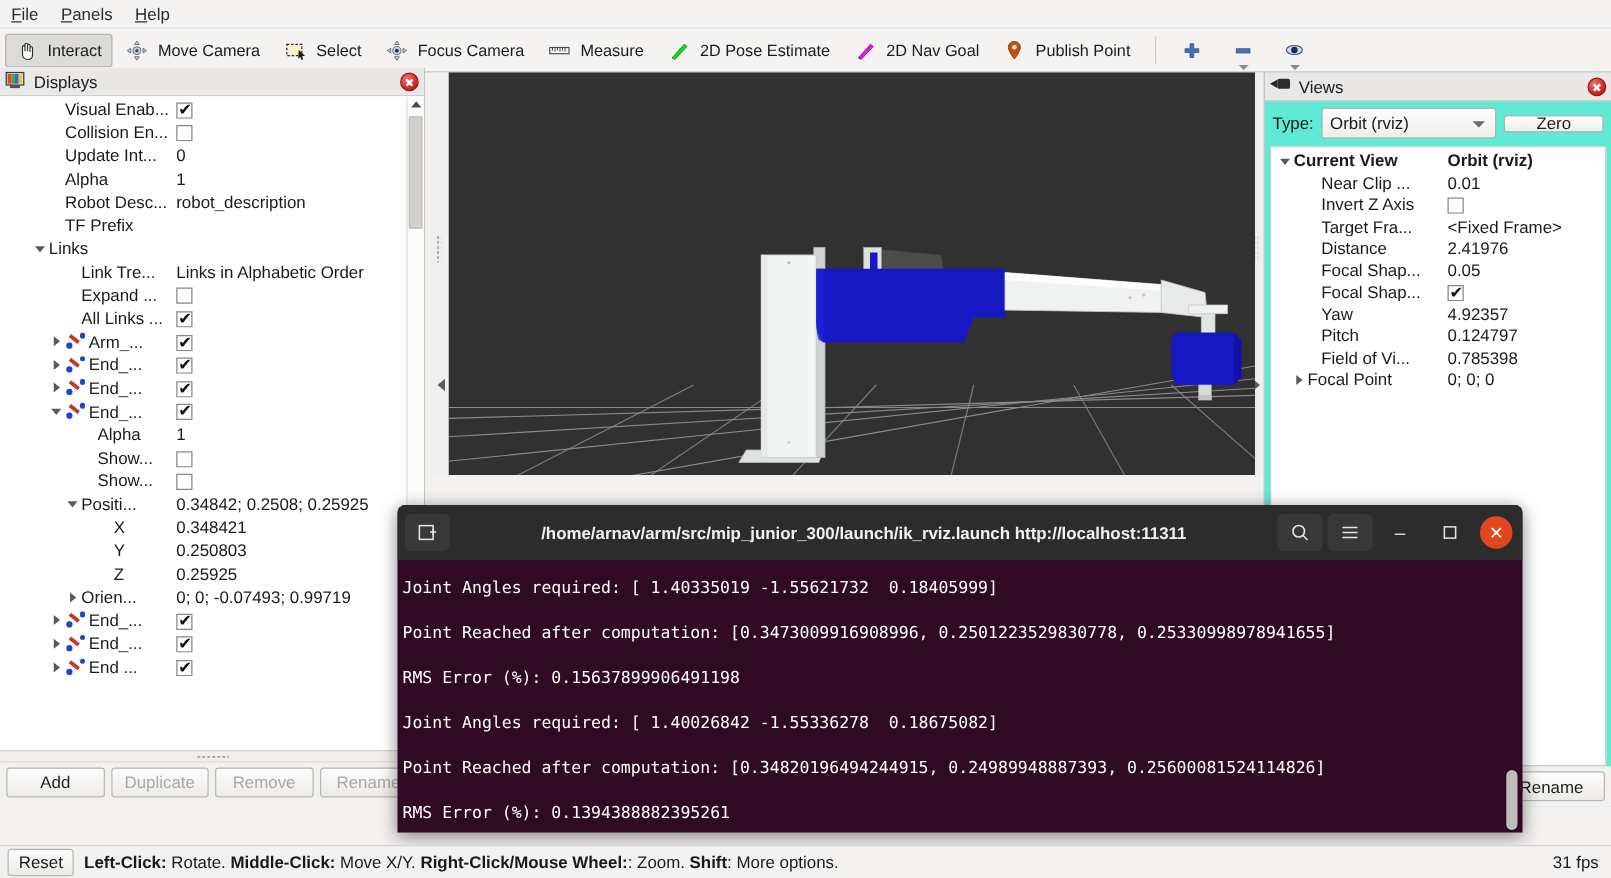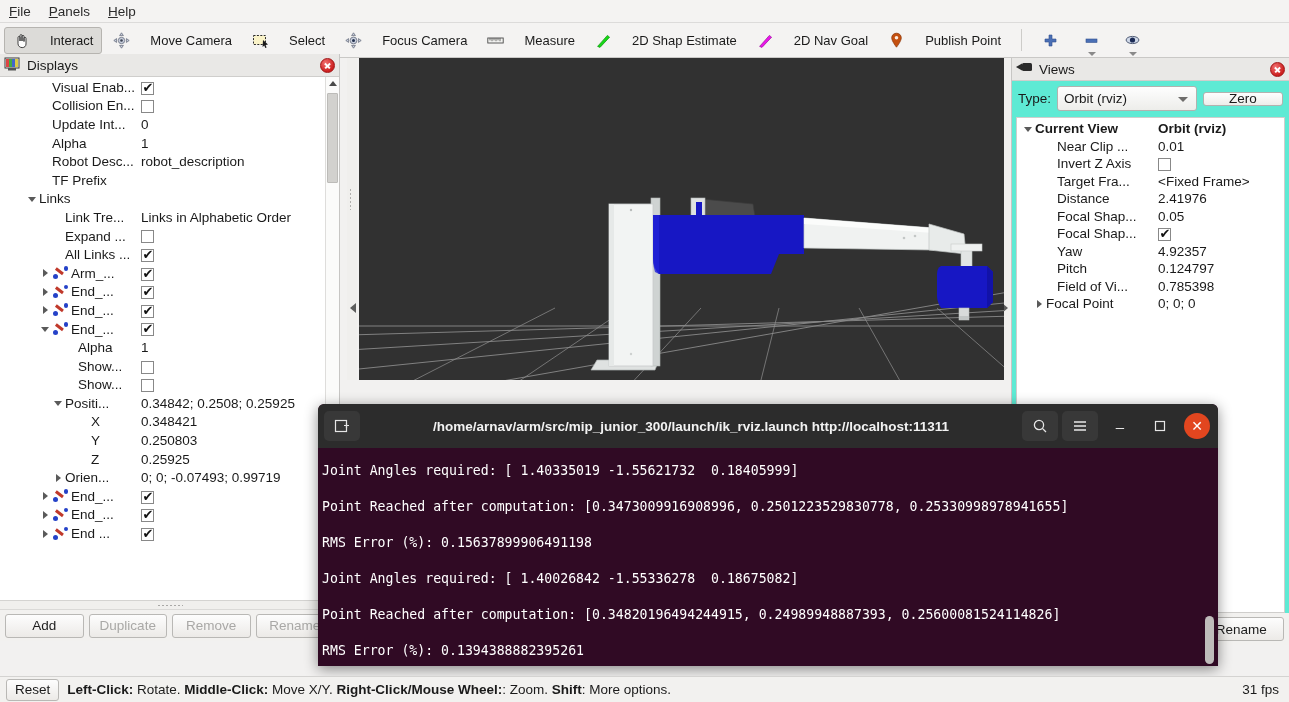--- a/index.html
+++ b/index.html
@@ -27,21 +27,21 @@
   .menuitem u { text-decoration: underline; }
 
   
   .toolbar {
     position: absolute; left: 0; top: 23px; width: 1289px; height: 35px;
     background: #f4f3f2;
     border-bottom: 1px solid #c9c8c6;
     display: flex; align-items: center; padding-left: 4px;
   }
   .tbtn {
-    display: flex; align-items: center; gap: 20px;
+    display: flex; align-items: center; gap: 8px;
     height: 27px; padding: 0 8px; margin-right: 2px;
     border: 1px solid transparent; border-radius: 3px;
     font-size: 13px; white-space: nowrap; cursor: default;
   }
   .tbtn.active {
     background: #dcdbd8;
     border: 1px solid #b6b4b0;
   }
   .tbsep {
     width: 1px; height: 22px; background: #cdccc9; margin: 0 9px;
@@ -341,21 +341,21 @@
               <g stroke="#4a4a4a" stroke-width="0.8">
                 <path d="M3 6v2.4M5 6v3.2M7 6v2.4M9 6v3.2M11 6v2.4M13 6v3.2"></path>
               </g>
             </svg></span>
           <span>Measure</span>
         </div>
         <div class="tbtn">
           <span class="ticon"><svg width="17" height="17" viewBox="0 0 17 17">
               <path d="M2.6 14.4 L12.4 3.4 L14.6 5.2 L5 15.4Z" fill="#16d916" stroke="#0d8f0d" stroke-width="0.7"></path>
             </svg></span>
-          <span>2D Shap Estimate</span>
+          <span>2D Pose Estimate</span>
         </div>
         <div class="tbtn">
           <span class="ticon"><svg width="17" height="17" viewBox="0 0 17 17">
               <path d="M2.6 14.4 L12.4 3.4 L14.6 5.2 L5 15.4Z" fill="#e915e9" stroke="#9c0f9c" stroke-width="0.7"></path>
             </svg></span>
           <span>2D Nav Goal</span>
         </div>
         <div class="tbtn">
           <span class="ticon"><svg width="17" height="17" viewBox="0 0 17 17">
               <path d="M8.5 1.2c-2.7 0-4.8 2-4.8 4.6 0 3.4 4.8 9.4 4.8 9.4s4.8-6 4.8-9.4c0-2.6-2.1-4.6-4.8-4.6z" fill="#c4500f" stroke="#8a3508" stroke-width="0.7"></path>

